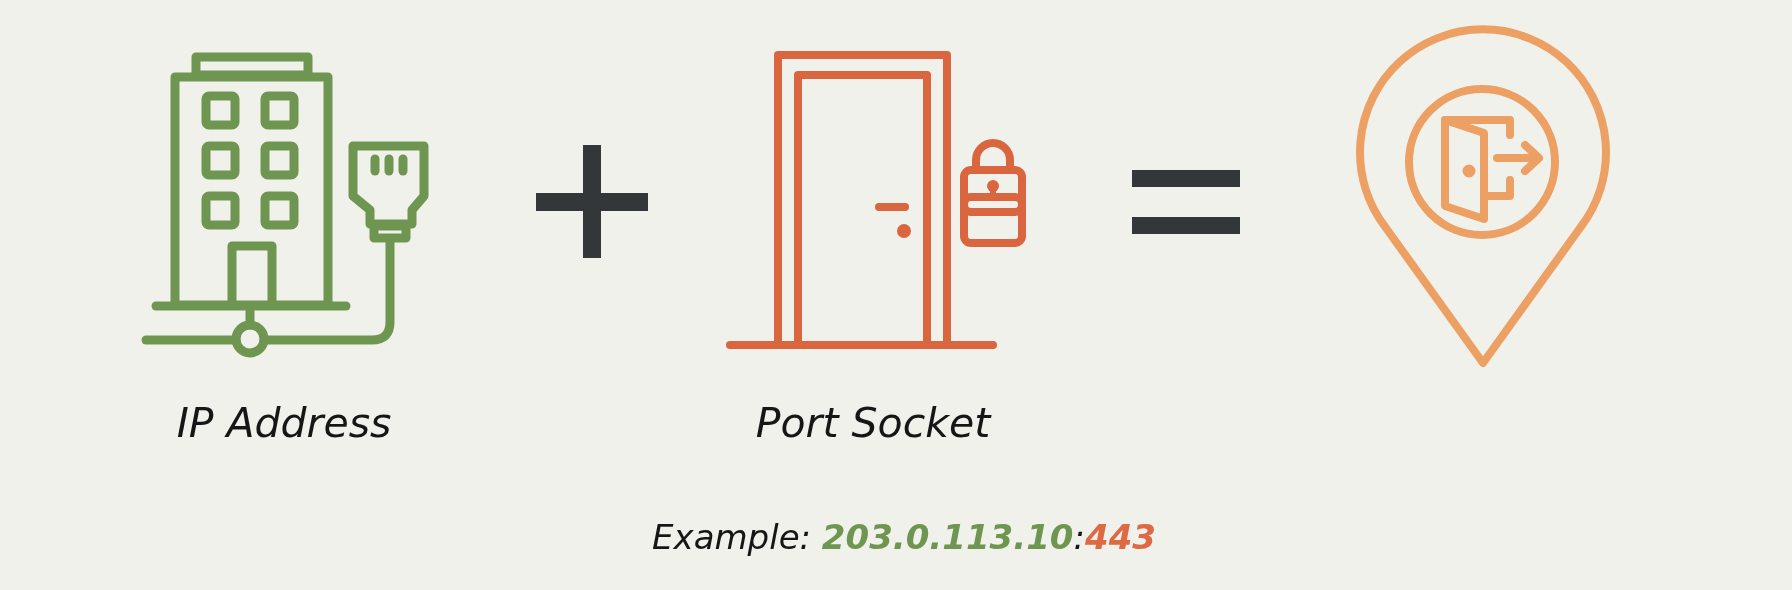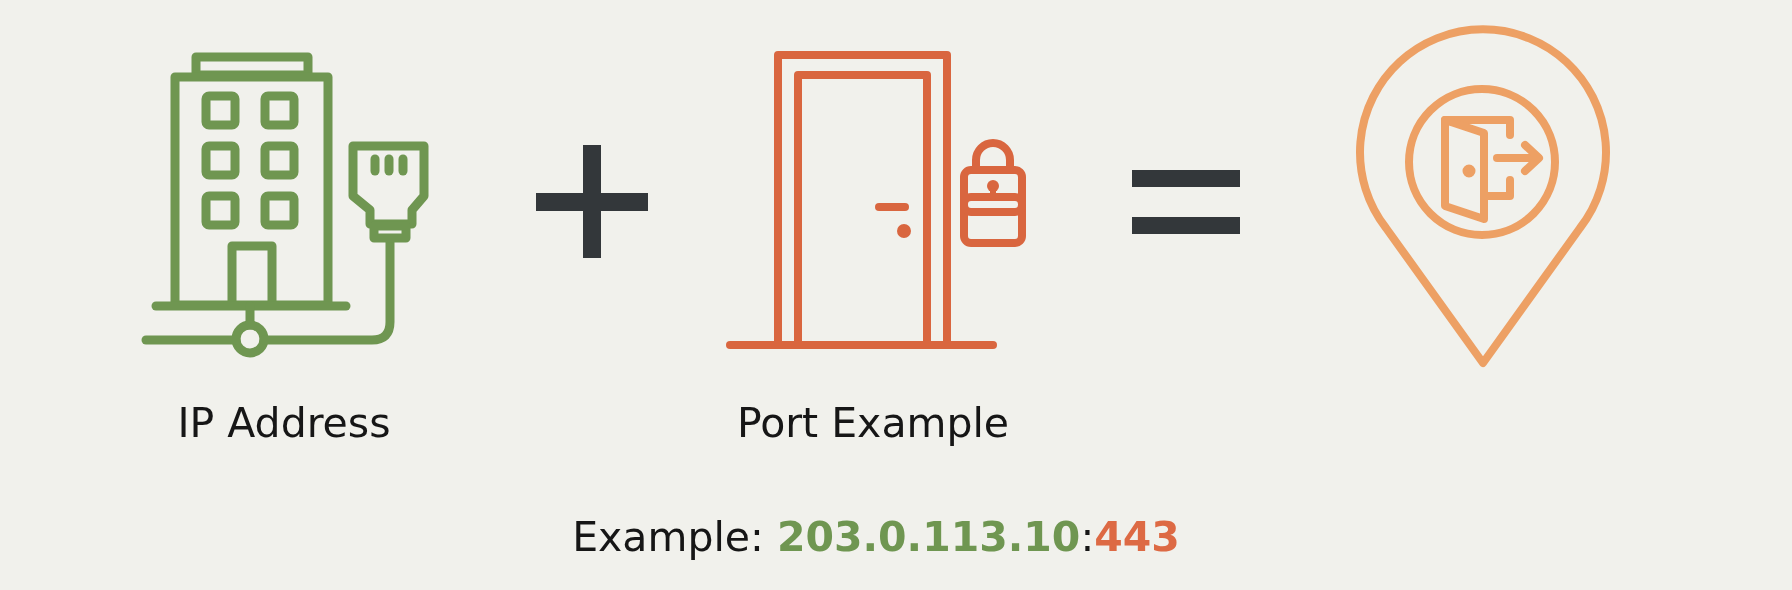--- a/index.html
+++ b/index.html
@@ -8,20 +8,21 @@
       width: 1792px;
       height: 590px;
       background: #f1f1ec;
       overflow: hidden;
       font-family: "DejaVu Sans", "Liberation Sans", sans-serif;
     }
     .stage {
       position: relative;
       width: 1792px;
       height: 590px;
+      font-style: italic;
     }
     .art {
       position: absolute;
       left: 0;
       top: 0;
       width: 1792px;
       height: 590px;
     }
     .label {
       position: absolute;
@@ -29,23 +30,23 @@
       font-size: 41px;
       color: #161616;
       letter-spacing: 0px;
       white-space: nowrap;
       transform: translateX(-50%);
       line-height: 56px;
     }
     .example {
       position: absolute;
       top: 509px;
-      left: 876px;
+      left: 904px;
       transform: translateX(-50%);
-      font-size: 41px;
+      font-size: 34px;
       line-height: 56px;
       white-space: nowrap;
       color: #161616;
     }
     .example .ip {
       color: #6f9651;
       font-weight: bold;
     }
     .example .sep {
       color: #161616;
@@ -121,20 +122,20 @@
 
       <path d="M1445 120 L1484 133 V219 L1445 206 Z"></path>
       <circle cx="1469" cy="171" r="2.5" fill="#eda064"></circle>
 
       <line x1="1497" y1="158" x2="1538" y2="158"></line>
       <polyline points="1525,145 1539,158 1525,171"></polyline>
     </g>
   </svg>
 
   <div class="label" style="left: 284px;">IP Address</div>
-  <div class="label" style="left: 873px;">Port Example</div>
+  <div class="label" style="left: 873px;">Port Socket</div>
 
   <div class="example">
     <span>Example:</span>
     <span class="ip">203.0.113.10</span><span class="sep">:</span><span class="port">443</span>
   </div>
 
 </div>
 
 </body></html>

